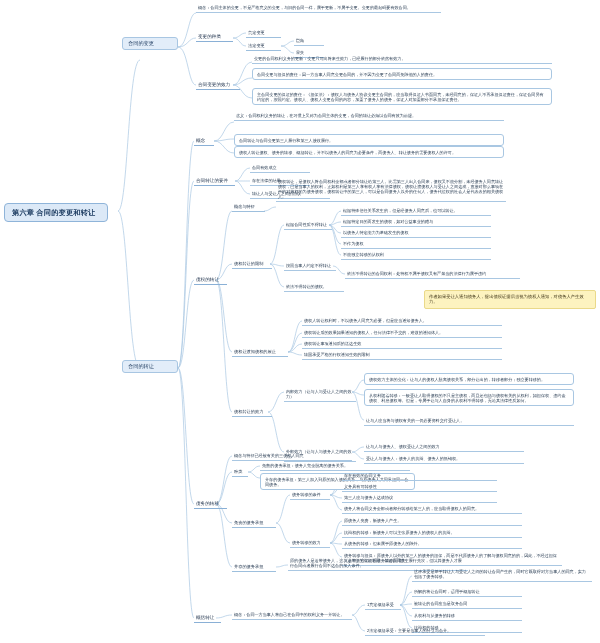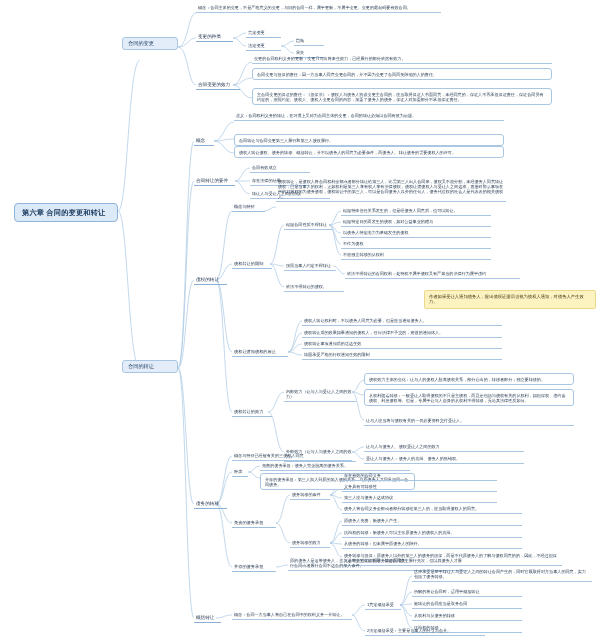--- a/index.html
+++ b/index.html
@@ -183,21 +183,21 @@
       <path d="M352,615 C358,615 358,631 365,631"></path>
 
       <path d="M400,605 C406,605 406,592 412,592"></path>
       <path d="M400,605 C406,605 406,604 412,604"></path>
       <path d="M400,605 C406,605 406,616 412,616"></path>
       <path d="M400,605 C406,605 406,628 412,628"></path>
       <path d="M400,605 C406,605 406,576 412,576"></path>
     </g>
   </svg>
 
-  <div class="node n-root" style="left:14px; top:203px; width:104px;">第六章 合同的变更和转让</div>
+  <div class="node n-root" style="left:4px; top:203px; width:104px;">第六章 合同的变更和转让</div>
 
   <div class="node n-l2" style="left:122px; top:37px; width:56px;">合同的变更</div>
 
   <div class="node n-leaf" style="left:196px; top:4px; width:245px;">概念：合同主体的变更，不是严格意义的变更，与旧的合同一样，属于更新，不属于变更。变更的最起码要有效合同。</div>
 
   <div class="node n-l3" style="left:196px; top:33px; width:37px;">变更的种类</div>
 
   <div class="node n-l4" style="left:246px; top:29px; width:35px;">意定变更</div>
   <div class="node n-l4" style="left:246px; top:42px; width:35px;">法定变更</div>
 

